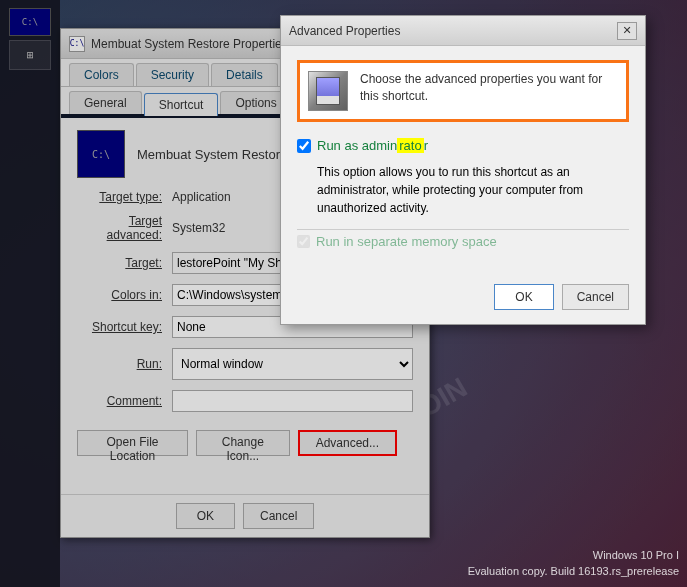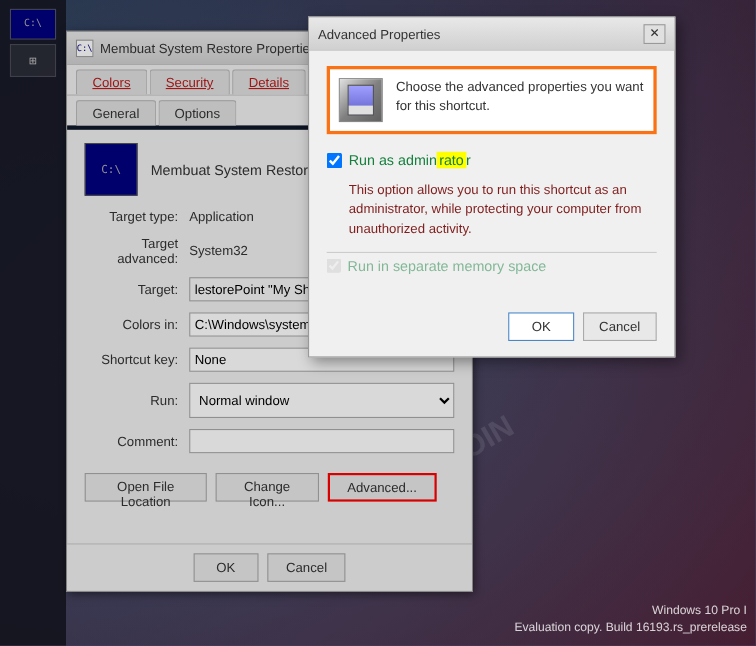--- a/index.html
+++ b/index.html
@@ -144,23 +144,22 @@
       border-bottom: 1px solid #bbb;
     }
 
     .tab {
       padding: 4px 14px;
       font-size: 12px;
       background: #e0e0e0;
       border: 1px solid #bbb;
       border-bottom: none;
       cursor: pointer;
-      color: #b91c1c;
+      color: #0c4a6e;
       border-radius: 3px 3px 0 0;
-      text-decoration: underline;
     }
 
     .tabs-row-2 {
       display: flex;
       background: #f0f0f0;
       padding: 0 8px;
       gap: 2px;
       border-bottom: 4px solid #0f172a;
       margin-top: 0;
     }
@@ -220,20 +219,21 @@
       align-items: center;
       margin-bottom: 10px;
     }
 
     .form-label {
       width: 95px;
       font-size: 12px;
       color: #333;
       text-align: right;
       padding-right: 10px;
+      text-decoration: underline;
     }
 
     .form-value {
       font-size: 12px;
       color: #333;
     }
 
     .form-input {
       flex: 1;
       height: 22px;
@@ -305,21 +305,21 @@
     .dialog-overlay {
       position: absolute;
       inset: 0;
       background: rgba(0,0,0,0.15);
     }
 
     .dialog {
       position: absolute;
       left: 280px;
       top: 15px;
-      width: 334px;
+      width: 366px;
       height: 310px;
       background: #f0f0f0;
       border: 1px solid #999;
       box-shadow: 4px 4px 12px rgba(0,0,0,0.4);
     }
 
     .dialog-titlebar {
       height: 30px;
       background: linear-gradient(to bottom, #e8e8e8, #d0d0d0);
       display: flex;
@@ -377,21 +377,21 @@
     }
 
     .checkbox-label {
       font-size: 13px;
       color: #15803d;
     }
 
     .description-text {
       margin-left: 20px;
       font-size: 12px;
-      color: #7f1d1d;
+      color: #000000;
       line-height: 1.5;
       margin-bottom: 12px;
     }
 
     .grayed-checkbox-row {
       display: flex;
       align-items: center;
       gap: 6px;
       opacity: 0.5;
     }
@@ -487,20 +487,21 @@
   </div>
 
   <div class="tabs-row">
     <div class="tab">Colors</div>
     <div class="tab">Security</div>
     <div class="tab">Details</div>
   </div>
 
   <div class="tabs-row-2" style="padding-top:4px;">
     <div class="tab2">General</div>
+    <div class="tab2 active">Shortcut</div>
     <div class="tab2">Options</div>
   </div>
 
   <div class="window-content">
 
     <div class="shortcut-icon-area">
       <div class="shortcut-icon">
         <span style="font-family:monospace; font-size:10px; color:#aaa;">C:\</span>
       </div>
       <span class="shortcut-name">Membuat System Restore</span>

